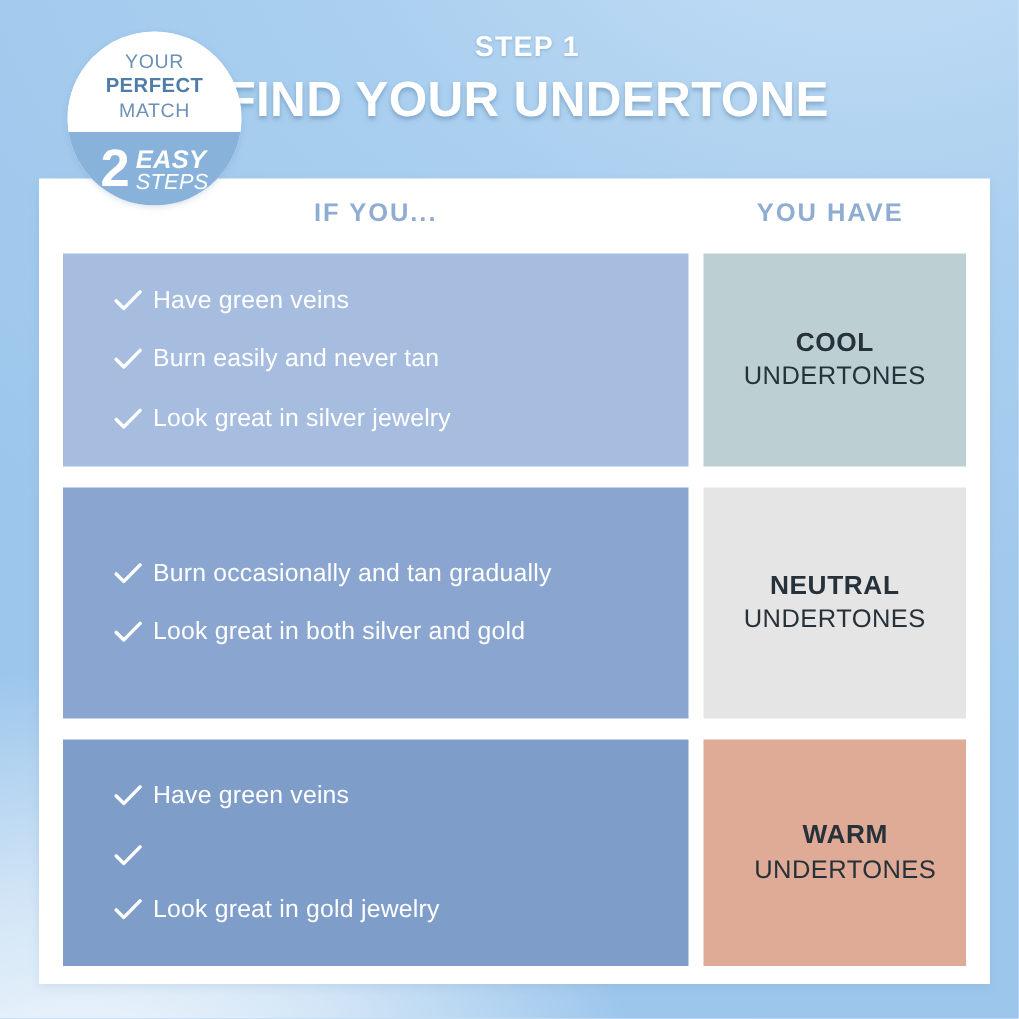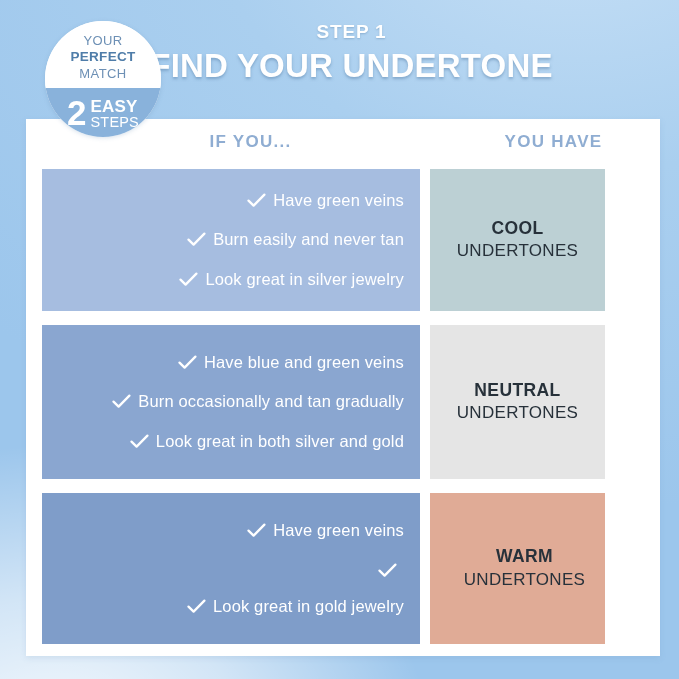--- a/index.html
+++ b/index.html
@@ -105,20 +105,21 @@
   }
   .badge-num {
     font-size: 35px;
     font-weight: bold;
     color: #ffffff;
     line-height: 0.88;
   }
   .badge-steps {
     text-align: left;
     line-height: 1.0;
+    font-style: italic;
   }
   .badge-easy {
     font-size: 17px;
     font-weight: bold;
     color: #ffffff;
     letter-spacing: 0.2px;
     display: block;
   }
   .badge-stepsw {
     font-size: 14.5px;
@@ -169,27 +170,26 @@
     width: 602px;
   }
   .row {
     position: relative;
     display: flex;
     margin-bottom: 14px;
   }
   .row:last-child { margin-bottom: 0; }
 
   .traits {
-    width: 378px;
+    width: 417px;
     box-sizing: border-box;
-    padding: 15px 16px 15px 22px;
+    padding: 15px 16px 15px 34px;
     display: flex;
     flex-direction: column;
     justify-content: center;
-    align-items: flex-end;
   }
   .row-1 .traits { height: 142px; background: #a6bde0; }
   .row-2 .traits { height: 154px; background: #8aa6d0; }
   .row-3 .traits { height: 151px; background: #7f9dc9; }
 
   .trait {
     display: flex;
     align-items: flex-start;
     margin: 9px 0;
   }
@@ -303,28 +303,20 @@
       </div>
 
       <div class="row row-2">
         <div class="traits">
           <div class="trait">
             <span class="check">
               <svg width="19" height="15" viewBox="0 0 19 15">
                   <path d="M1.5 7.6 L6.6 12.6 L17.4 1.6" fill="none" stroke="#ffffff" stroke-width="2.3" stroke-linecap="round" stroke-linejoin="round"></path>
                 </svg>
             </span>
-            <span class="trait-text">Have blue and green veins</span>
-          </div>
-          <div class="trait">
-            <span class="check">
-              <svg width="19" height="15" viewBox="0 0 19 15">
-                  <path d="M1.5 7.6 L6.6 12.6 L17.4 1.6" fill="none" stroke="#ffffff" stroke-width="2.3" stroke-linecap="round" stroke-linejoin="round"></path>
-                </svg>
-            </span>
             <span class="trait-text">Burn occasionally and tan gradually</span>
           </div>
           <div class="trait">
             <span class="check">
               <svg width="19" height="15" viewBox="0 0 19 15">
                   <path d="M1.5 7.6 L6.6 12.6 L17.4 1.6" fill="none" stroke="#ffffff" stroke-width="2.3" stroke-linecap="round" stroke-linejoin="round"></path>
                 </svg>
             </span>
             <span class="trait-text">Look great in both silver and gold</span>
           </div>

